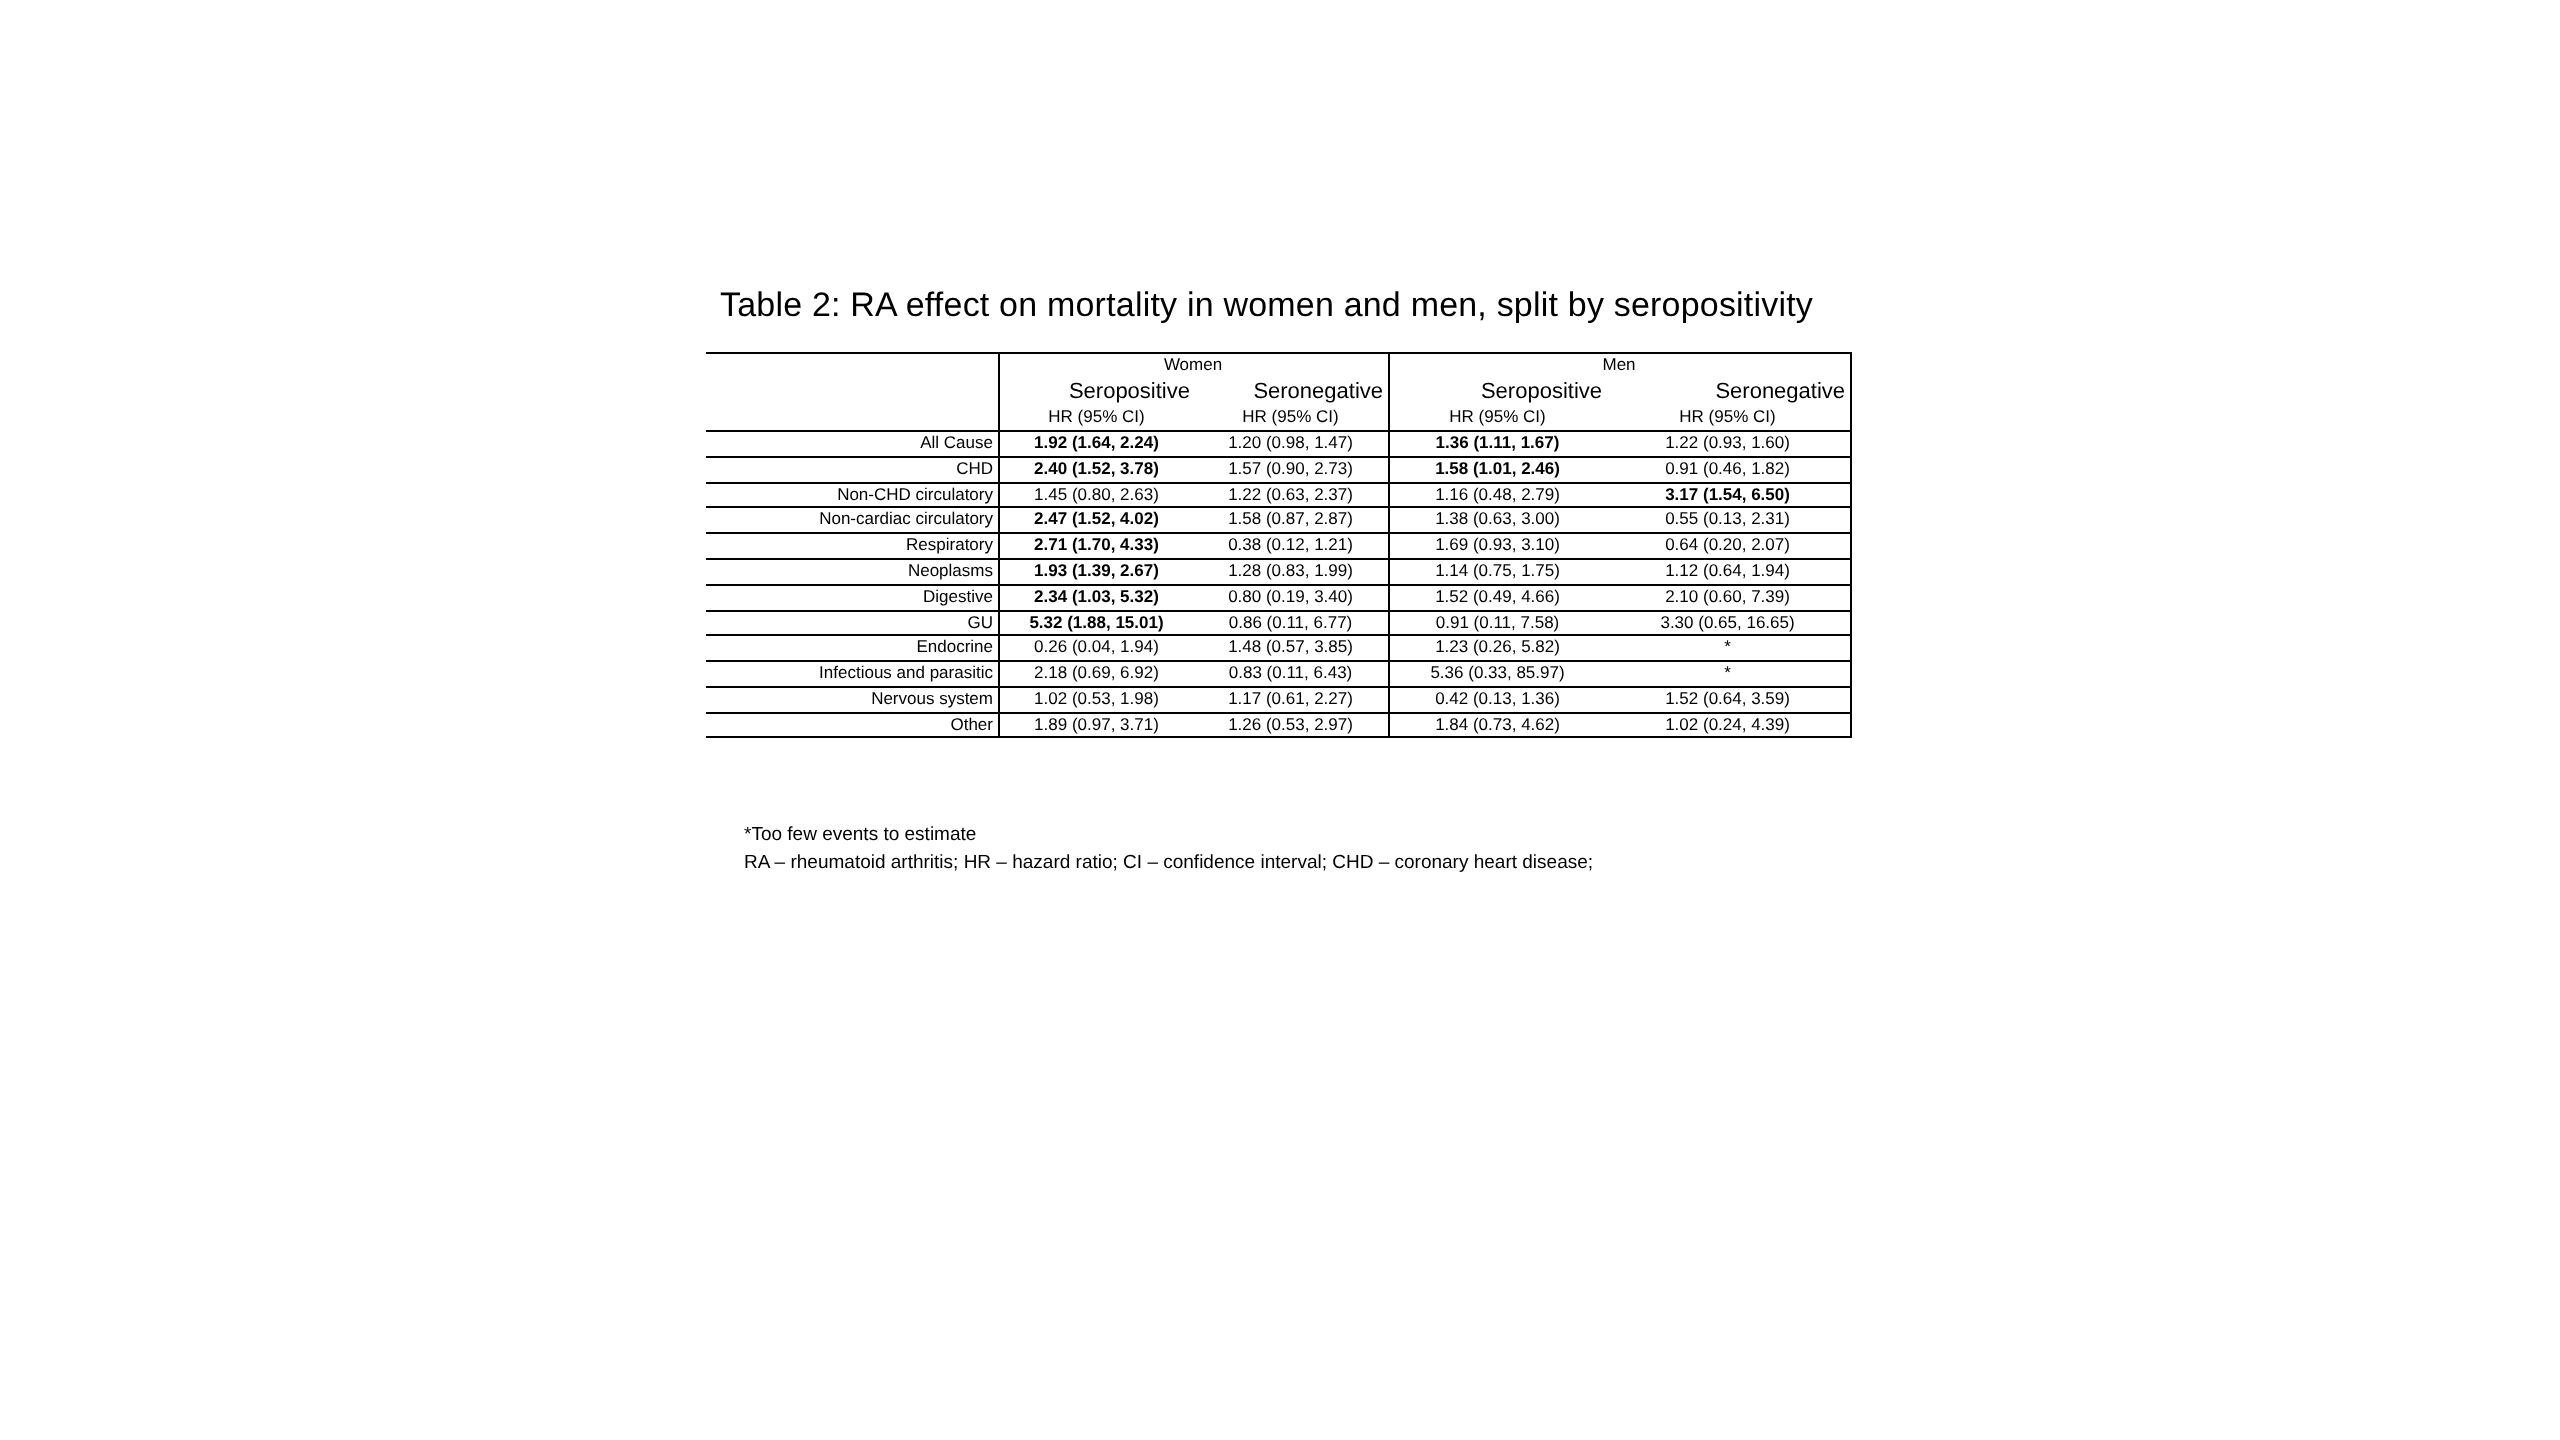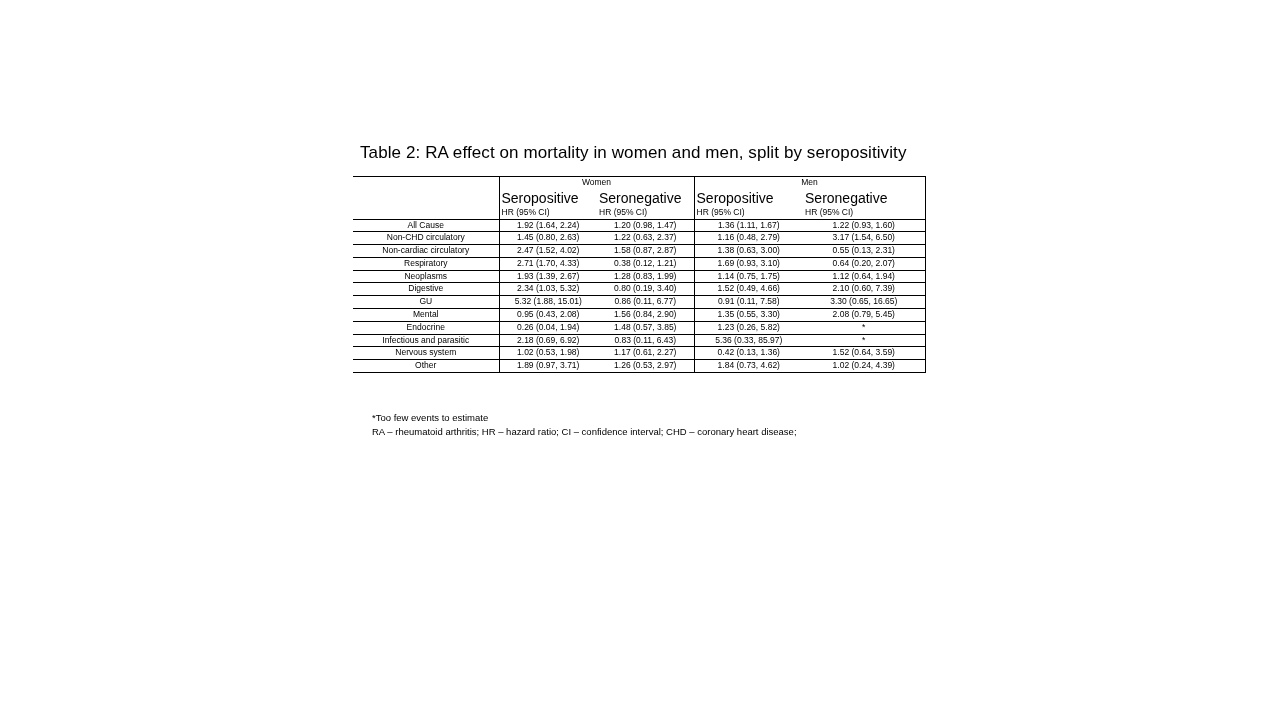--- a/index.html
+++ b/index.html
@@ -55,43 +55,44 @@
   col.c-val4  { width: 122px; }
 
   .top-border   { border-top: 1.4px solid #000; }
   .bot-border   { border-bottom: 1.4px solid #000; }
   .rowline td   { border-bottom: 0.7px solid #000; }
 
   .vl-left  { border-left: 1.2px solid #000; }
   .vl-right { border-right: 1.2px solid #000; }
 
   td.label {
-    text-align: center;
+    text-align: right;
     padding-left: 5px;
     font-weight: bold;
     font-size: 8.5px;
     white-space: nowrap;
   }
   td.val {
     text-align: center;
     font-size: 8.5px;
     white-space: nowrap;
   }
-  td.val.bold { font-weight: normal; }
+  td.val.bold { font-weight: bold; }
 
   .grouphead {
     text-align: center;
     font-weight: bold;
     font-size: 8.5px;
   }
   .subhead {
-    text-align: left;
-    font-size: 14px;
+    text-align: right;
+    font-size: 11px;
   }
   .hrhead {
+    text-align: center;
     font-size: 8.5px;
   }
   .blankcell { border: none; }
 
   .footnotes {
     position: absolute;
     left: 362px;
     top: 411px;
     font-size: 9.5px;
     line-height: 1.45;
@@ -139,20 +140,27 @@
       </thead>
       <tbody>
         <tr class="rowline">
           <td class="label">All Cause</td>
           <td class="val bold vl-left">1.92 (1.64, 2.24)</td>
           <td class="val vl-right">1.20 (0.98, 1.47)</td>
           <td class="val bold">1.36 (1.11, 1.67)</td>
           <td class="val vl-right">1.22 (0.93, 1.60)</td>
         </tr>
         <tr class="rowline">
+          <td class="label">CHD</td>
+          <td class="val bold vl-left">2.40 (1.52, 3.78)</td>
+          <td class="val vl-right">1.57 (0.90, 2.73)</td>
+          <td class="val bold">1.58 (1.01, 2.46)</td>
+          <td class="val vl-right">0.91 (0.46, 1.82)</td>
+        </tr>
+        <tr class="rowline">
           <td class="label">Non-CHD circulatory</td>
           <td class="val vl-left">1.45 (0.80, 2.63)</td>
           <td class="val vl-right">1.22 (0.63, 2.37)</td>
           <td class="val">1.16 (0.48, 2.79)</td>
           <td class="val bold vl-right">3.17 (1.54, 6.50)</td>
         </tr>
         <tr class="rowline">
           <td class="label">Non-cardiac circulatory</td>
           <td class="val bold vl-left">2.47 (1.52, 4.02)</td>
           <td class="val vl-right">1.58 (0.87, 2.87)</td>
@@ -179,27 +187,20 @@
           <td class="val vl-right">0.80 (0.19, 3.40)</td>
           <td class="val">1.52 (0.49, 4.66)</td>
           <td class="val vl-right">2.10 (0.60, 7.39)</td>
         </tr>
         <tr class="rowline">
           <td class="label">GU</td>
           <td class="val bold vl-left">5.32 (1.88, 15.01)</td>
           <td class="val vl-right">0.86 (0.11, 6.77)</td>
           <td class="val">0.91 (0.11, 7.58)</td>
           <td class="val vl-right">3.30 (0.65, 16.65)</td>
-        </tr>
-        <tr class="rowline">
-          <td class="label">Mental</td>
-          <td class="val vl-left">0.95 (0.43, 2.08)</td>
-          <td class="val vl-right">1.56 (0.84, 2.90)</td>
-          <td class="val">1.35 (0.55, 3.30)</td>
-          <td class="val vl-right">2.08 (0.79, 5.45)</td>
         </tr>
         <tr class="rowline">
           <td class="label">Endocrine</td>
           <td class="val vl-left">0.26 (0.04, 1.94)</td>
           <td class="val vl-right">1.48 (0.57, 3.85)</td>
           <td class="val">1.23 (0.26, 5.82)</td>
           <td class="val vl-right">*</td>
         </tr>
         <tr class="rowline">
           <td class="label">Infectious and parasitic</td>

